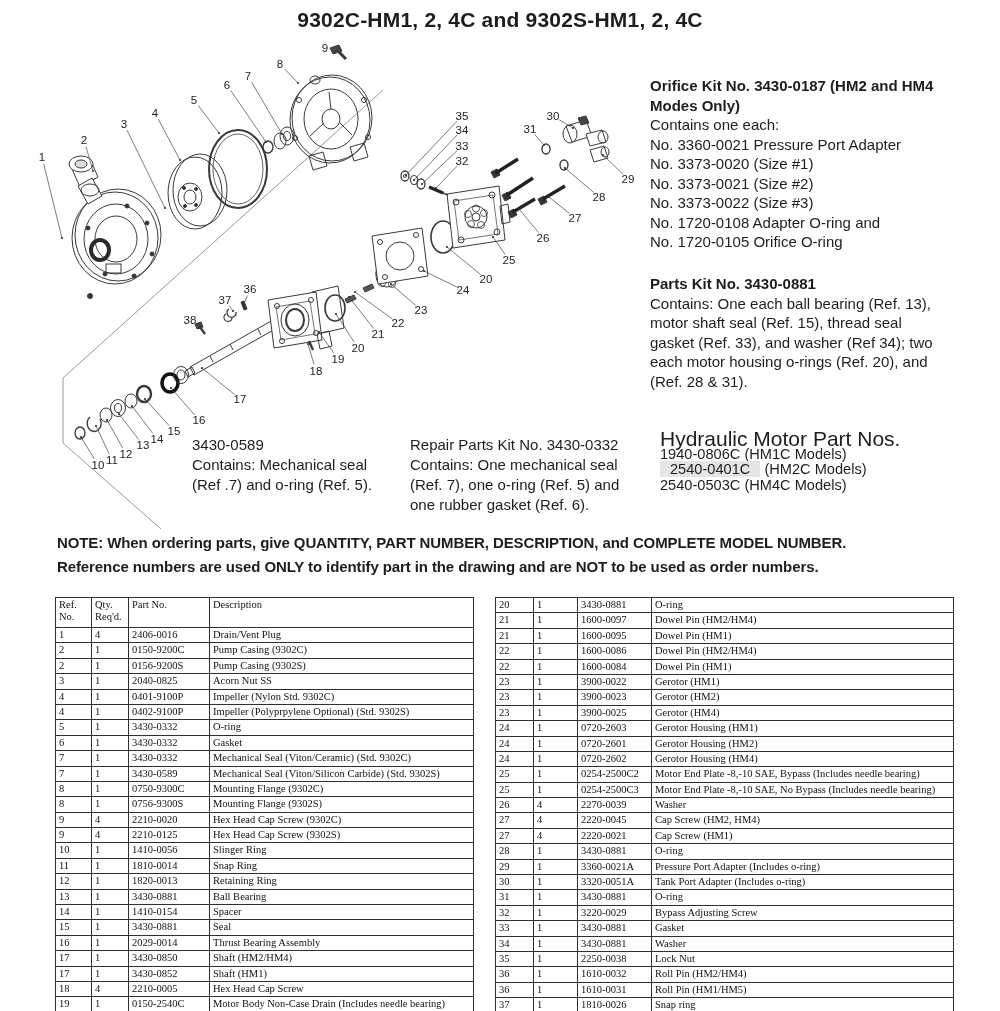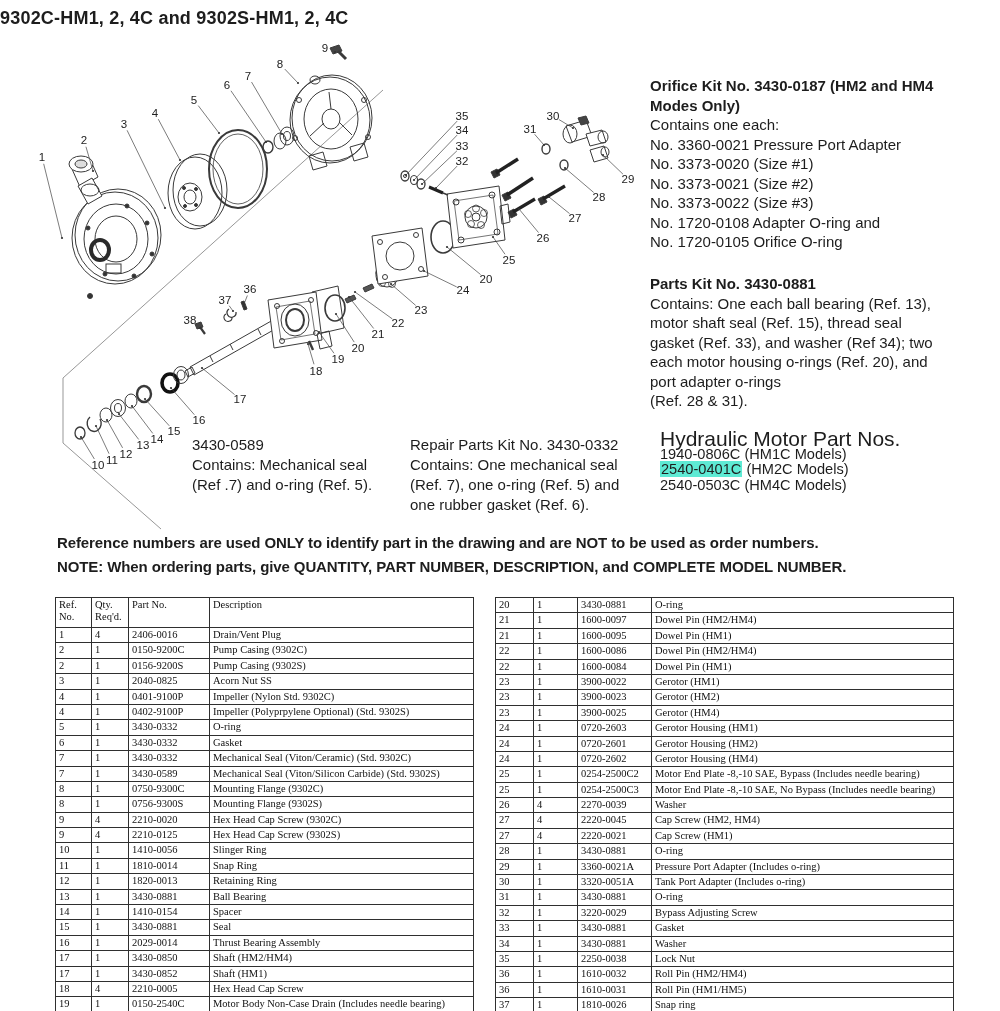--- a/index.html
+++ b/index.html
@@ -1,26 +1,26 @@
 <!DOCTYPE html>
 <html><head>
 <meta charset="utf-8">
 <style>
   html,body{margin:0;padding:0;background:#fff;}
   #page{position:relative;width:1000px;height:1011px;background:#ffffff;overflow:hidden;
         font-family:"Liberation Sans",sans-serif;color:#1d1d1d;}
   .abs{position:absolute;}
-  .title{left:0;right:0;top:8px;text-align:left;font-size:18px;font-weight:bold;letter-spacing:.2px;}
+  .title{left:0;right:0;top:8px;text-align:center;font-size:21px;font-weight:bold;letter-spacing:.2px;}
   .kit-block{font-size:15px;line-height:19.5px;}
   .kit-block .kh{font-weight:bold;}
   #orifice-kit{left:650px;top:76px;width:345px;}
   #parts-kit{left:650px;top:274px;width:345px;}
   #hydraulic{left:660px;top:431px;width:335px;font-size:14.6px;line-height:15.6px;}
   #hydraulic .kh{font-size:21px;}
-  .hl{background:#5eead4;padding:0 1px;margin-top:20px;}
+  .hl{background:#e5e5e5;padding:0 10px;margin-top:20px;}
   #silicon-kit{left:192px;top:435px;width:218px;font-size:15px;line-height:20px;}
   #repair-kit{left:410px;top:435px;width:242px;font-size:15px;line-height:20px;}
   #note{left:57px;top:531px;width:900px;font-size:15px;line-height:23.5px;font-weight:bold;letter-spacing:-.1px;}
   .ptable{position:absolute;border-collapse:collapse;table-layout:fixed;}
   .ptable td{border:1px solid #2f2f2f;font-family:"Liberation Serif",serif;font-size:10.5px;
              line-height:12px;height:13.4px;padding:1px 3px 0 3px;vertical-align:top;
              white-space:nowrap;overflow:hidden;color:#111;}
   .ptable td.th{height:28px;}
   #diagram{left:30px;top:38px;}
   #diagram .callout-num{font-family:"Liberation Sans",sans-serif;font-size:11.5px;fill:#222;}
@@ -358,21 +358,20 @@
       </div>
   </div>
 
   <div id="parts-kit" class="abs kit-block">
     <div class="kh">Parts Kit No. 3430-0881</div>
     <div>
         <div>Contains: One each ball bearing (Ref. 13),</div>
         <div>motor shaft seal (Ref. 15), thread seal</div>
         <div>gasket (Ref. 33), and washer (Ref 34); two</div>
         <div>each motor housing o-rings (Ref. 20), and</div>
-        <div>port adapter o-rings</div>
         <div>(Ref. 28 &amp; 31).</div>
       </div>
   </div>
 
   <div id="hydraulic" class="abs">
     <div class="kh">Hydraulic Motor Part Nos.</div>
     <div id="hm-lines">
         <div><span>1940-0806C</span><span> (HM1C Models)</span></div>
         <div><span class="hl">2540-0401C</span><span> (HM2C Models)</span></div>
         <div><span>2540-0503C</span><span> (HM4C Models)</span></div>
@@ -392,22 +391,22 @@
   <div id="repair-kit" class="abs">
     <div class="kh">Repair Parts Kit No. 3430-0332</div>
     <div>
         <div>Contains: One mechanical seal</div>
         <div>(Ref. 7), one o-ring (Ref. 5) and</div>
         <div>one rubber gasket (Ref. 6).</div>
       </div>
   </div>
 
   <div id="note" class="abs">
+      <div>NOTE: When ordering parts, give QUANTITY, PART NUMBER, DESCRIPTION, and COMPLETE MODEL NUMBER.</div>
       <div>Reference numbers are used ONLY to identify part in the drawing and are NOT to be used as order numbers.</div>
-      <div>NOTE: When ordering parts, give QUANTITY, PART NUMBER, DESCRIPTION, and COMPLETE MODEL NUMBER.</div>
     </div>
 
   <table class="ptable" style="left:55px;top:597px;width:418px;">
     <colgroup>
         <col style="width:36px">
         <col style="width:37px">
         <col style="width:81px">
         <col style="width:264px">
       </colgroup>
     <thead>

